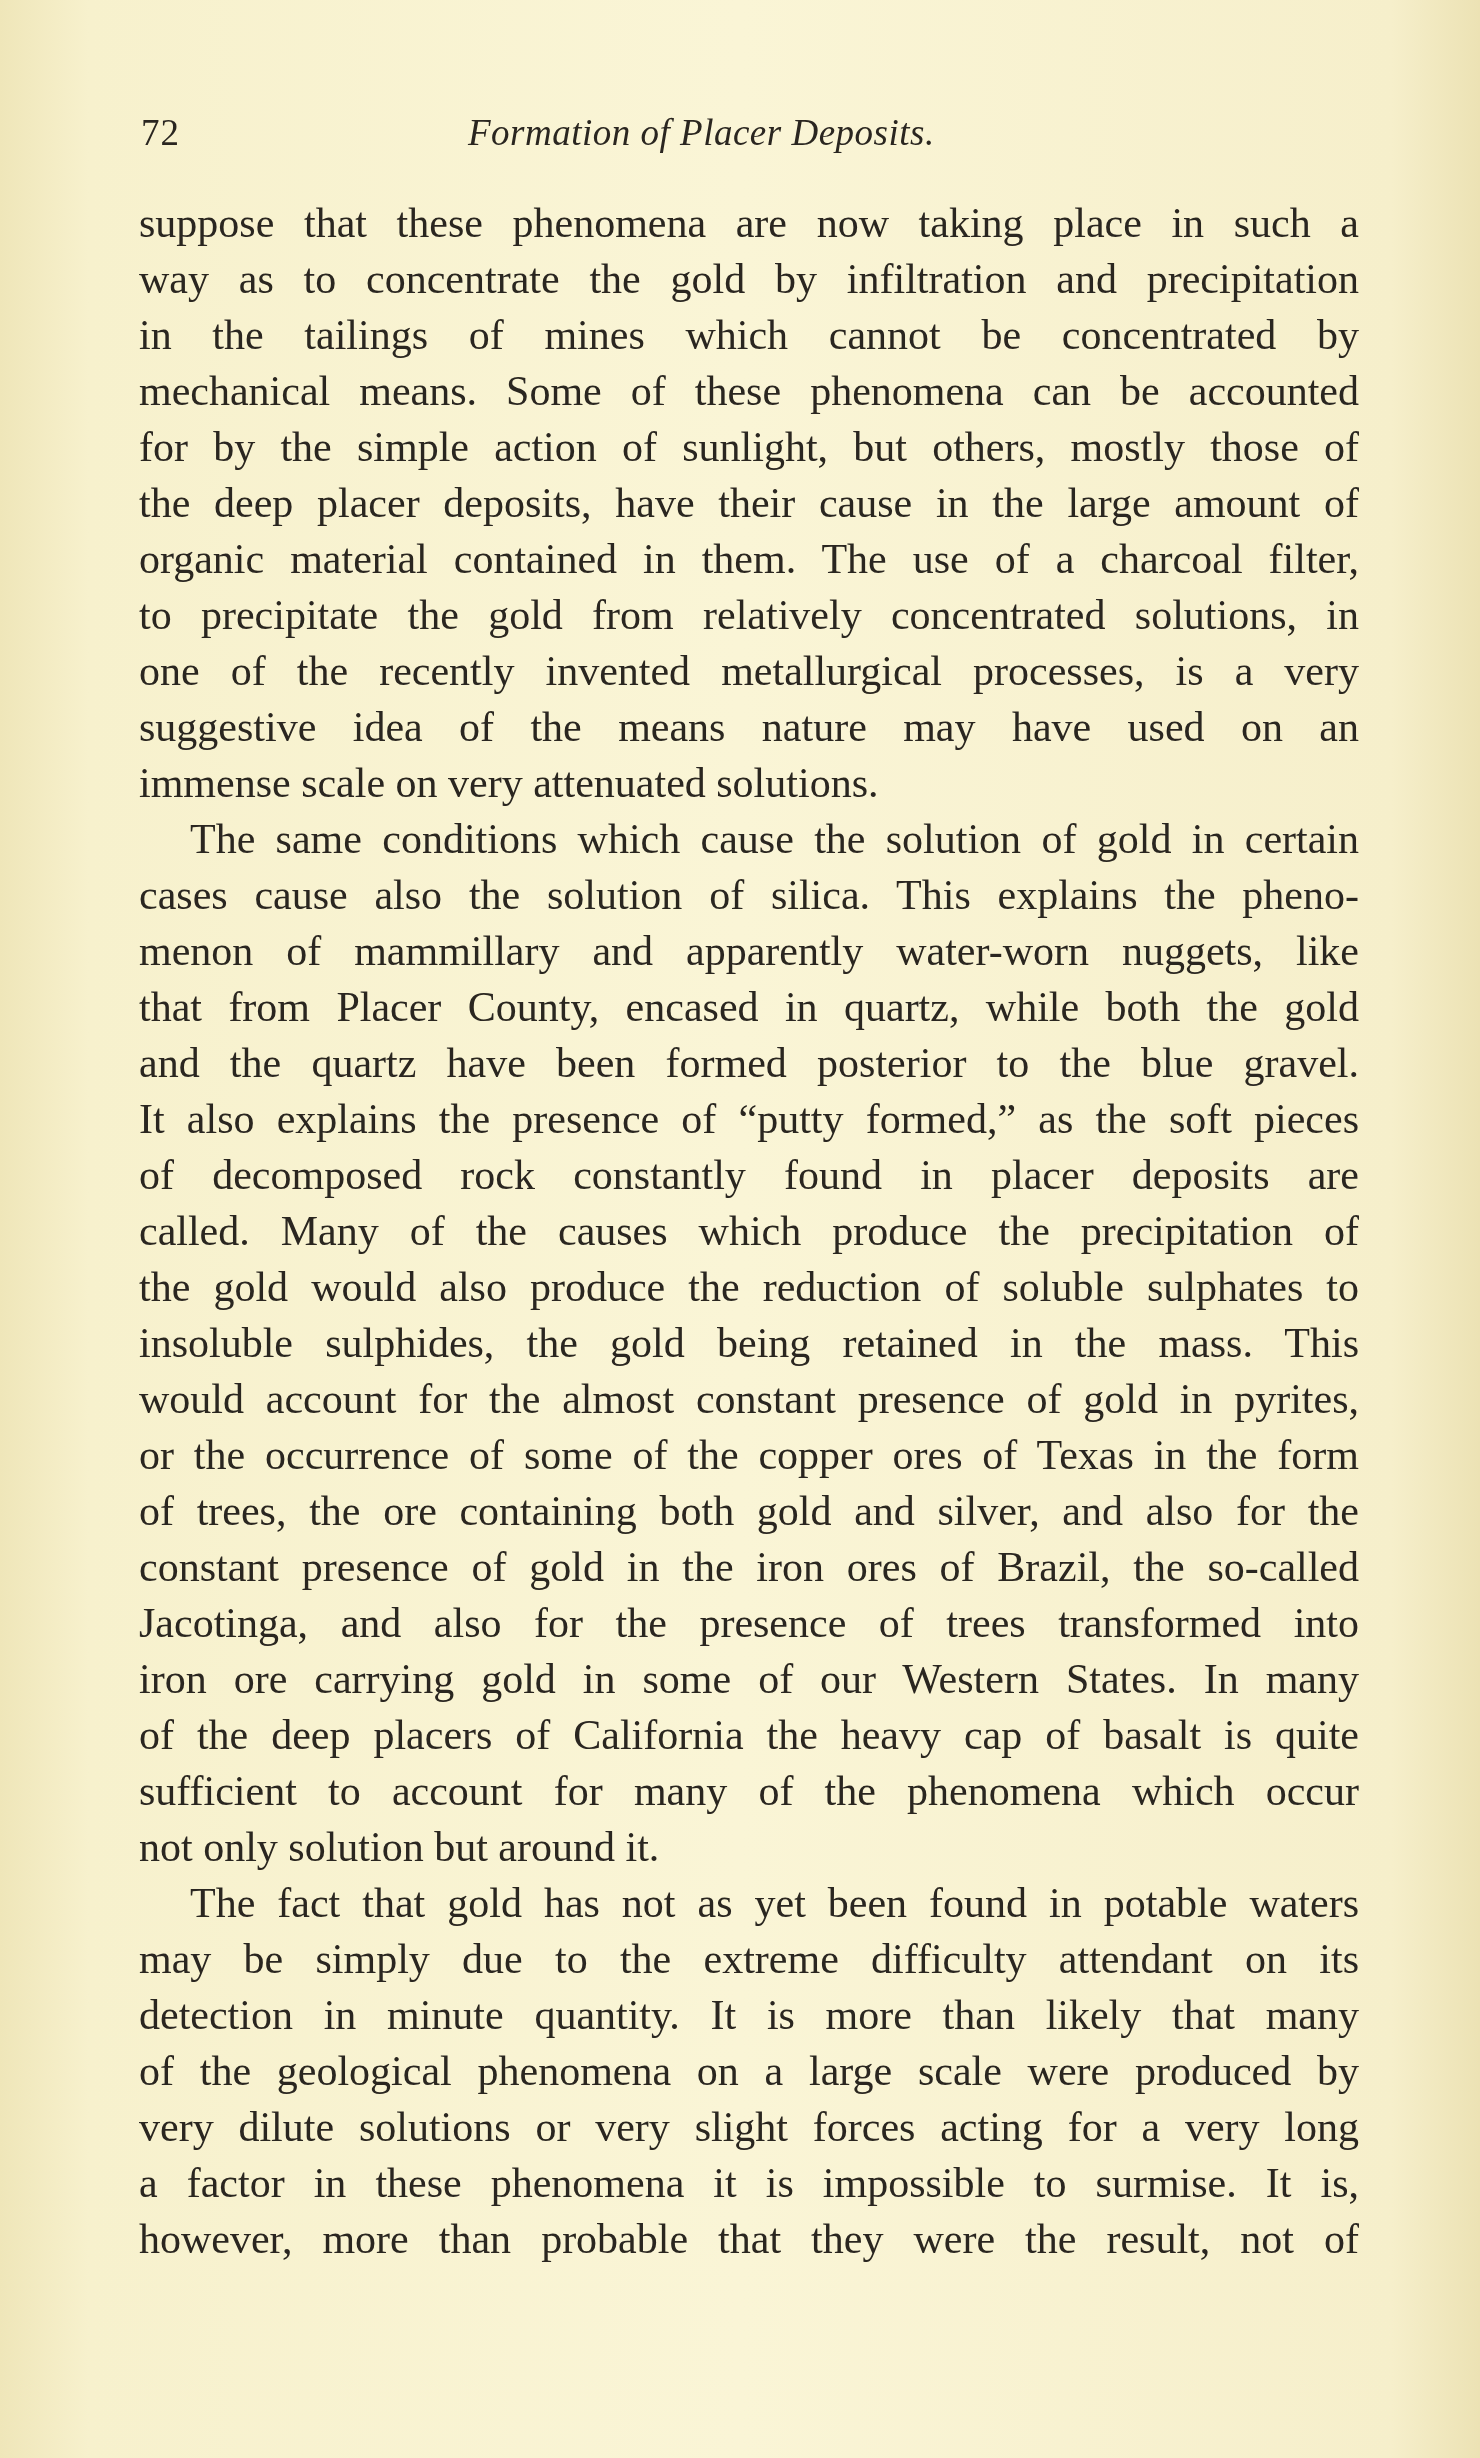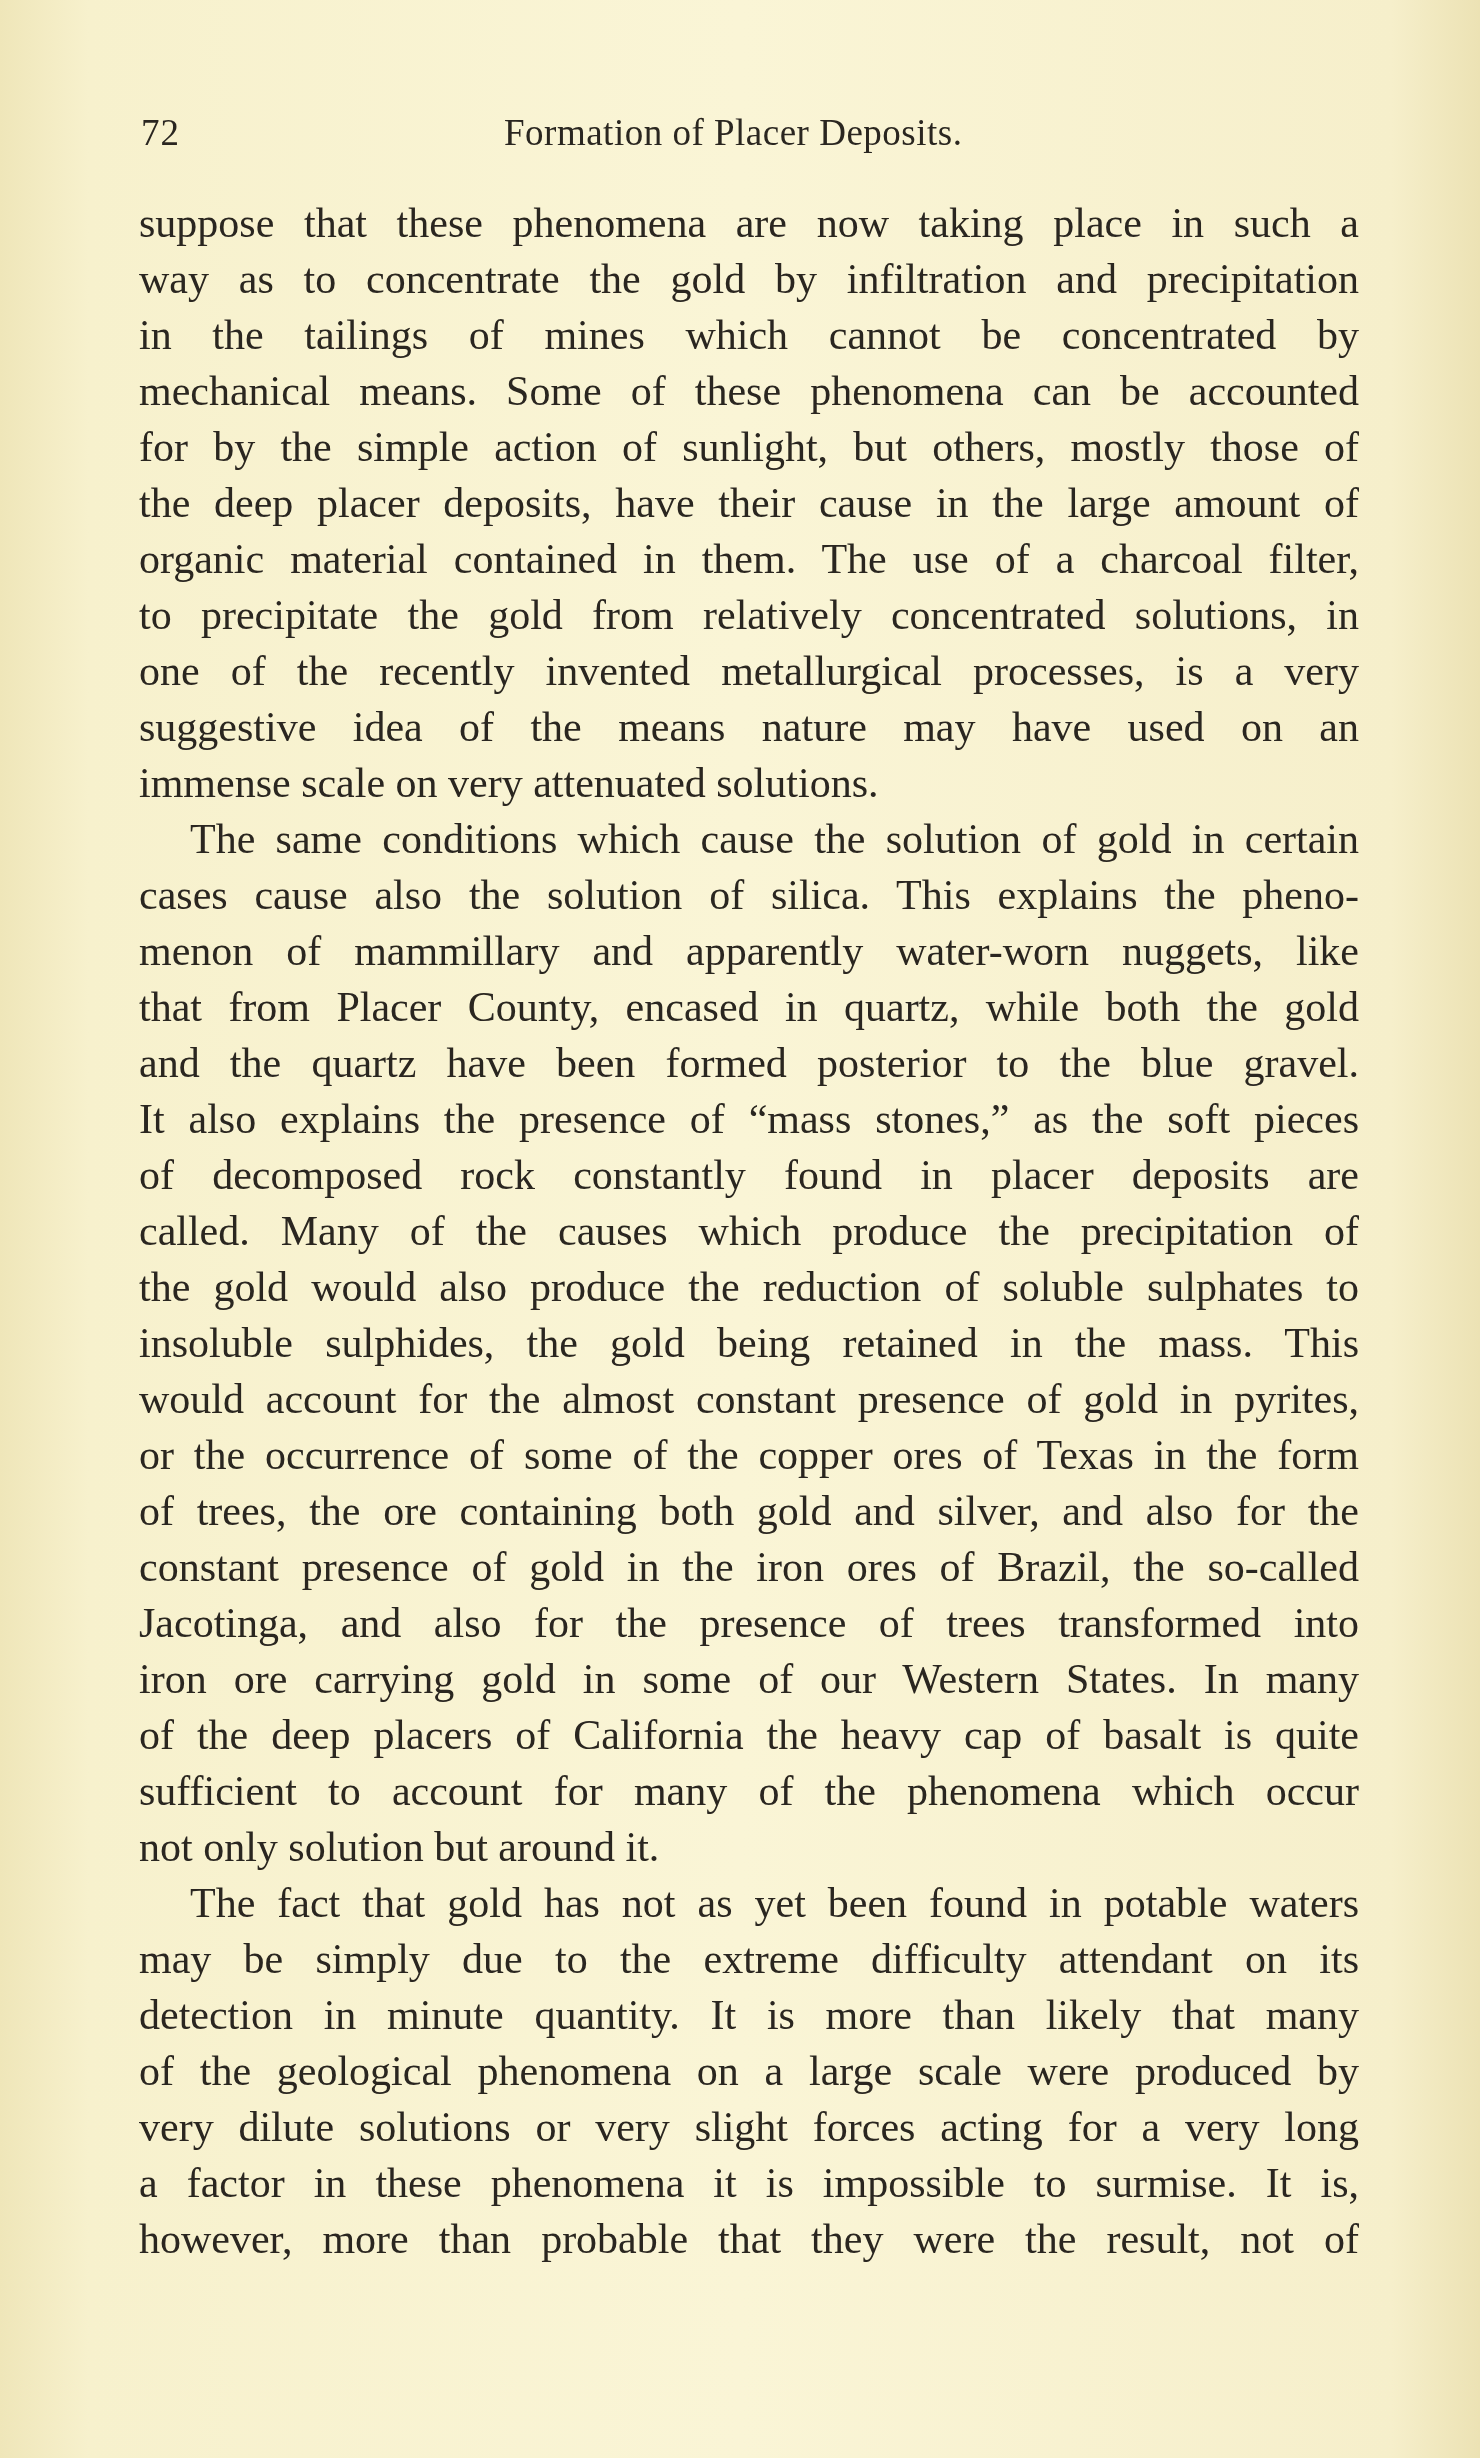--- a/index.html
+++ b/index.html
@@ -13,21 +13,21 @@
     }
     .page-header {
       position: absolute; top: 111px; left: 141px; width: 1216px; height: 50px;
     }
     .page-number {
       position: absolute; left: 0; top: 0;
       font-size: 37px; letter-spacing: 1px; text-align: center;
     }
     .running-title {
       position: absolute; left: 327px; top: 0;
-      font-size: 37px; letter-spacing: 0.5px; margin-left: 36px;
+      font-size: 37px; font-style: italic; letter-spacing: 0.5px;
     }
     .body-text {
       position: absolute; top: 195px; left: 139px; width: 1220px;
     }
     .line {
       display: block; height: 56px; line-height: 56px;
       font-size: 42px;
       text-align: justify; text-align-last: justify;
       white-space: nowrap; overflow: visible;
     }
@@ -57,21 +57,21 @@
     <span class="line">suggestive idea of the means nature may have used on an</span>
     <span class="line last">immense scale on very attenuated solutions.</span>
   </div>
 
   <div>
     <span class="line indent">The same conditions which cause the solution of gold in certain</span>
     <span class="line">cases cause also the solution of silica. This explains the pheno-</span>
     <span class="line">menon of mammillary and apparently water-worn nuggets, like</span>
     <span class="line">that from Placer County, encased in quartz, while both the gold</span>
     <span class="line">and the quartz have been formed posterior to the blue gravel.</span>
-    <span class="line">It also explains the presence of “mass stones,” as the soft pieces</span>
+    <span class="line">It also explains the presence of “putty formed,” as the soft pieces</span>
     <span class="line">of decomposed rock constantly found in placer deposits are</span>
     <span class="line">called. Many of the causes which produce the precipitation of</span>
     <span class="line">the gold would also produce the reduction of soluble sulphates to</span>
     <span class="line">insoluble sulphides, the gold being retained in the mass. This</span>
     <span class="line">would account for the almost constant presence of gold in pyrites,</span>
     <span class="line">or the occurrence of some of the copper ores of Texas in the form</span>
     <span class="line">of trees, the ore containing both gold and silver, and also for the</span>
     <span class="line">constant presence of gold in the iron ores of Brazil, the so-called</span>
     <span class="line">Jacotinga, and also for the presence of trees transformed into</span>
     <span class="line">iron ore carrying gold in some of our Western States. In many</span>

